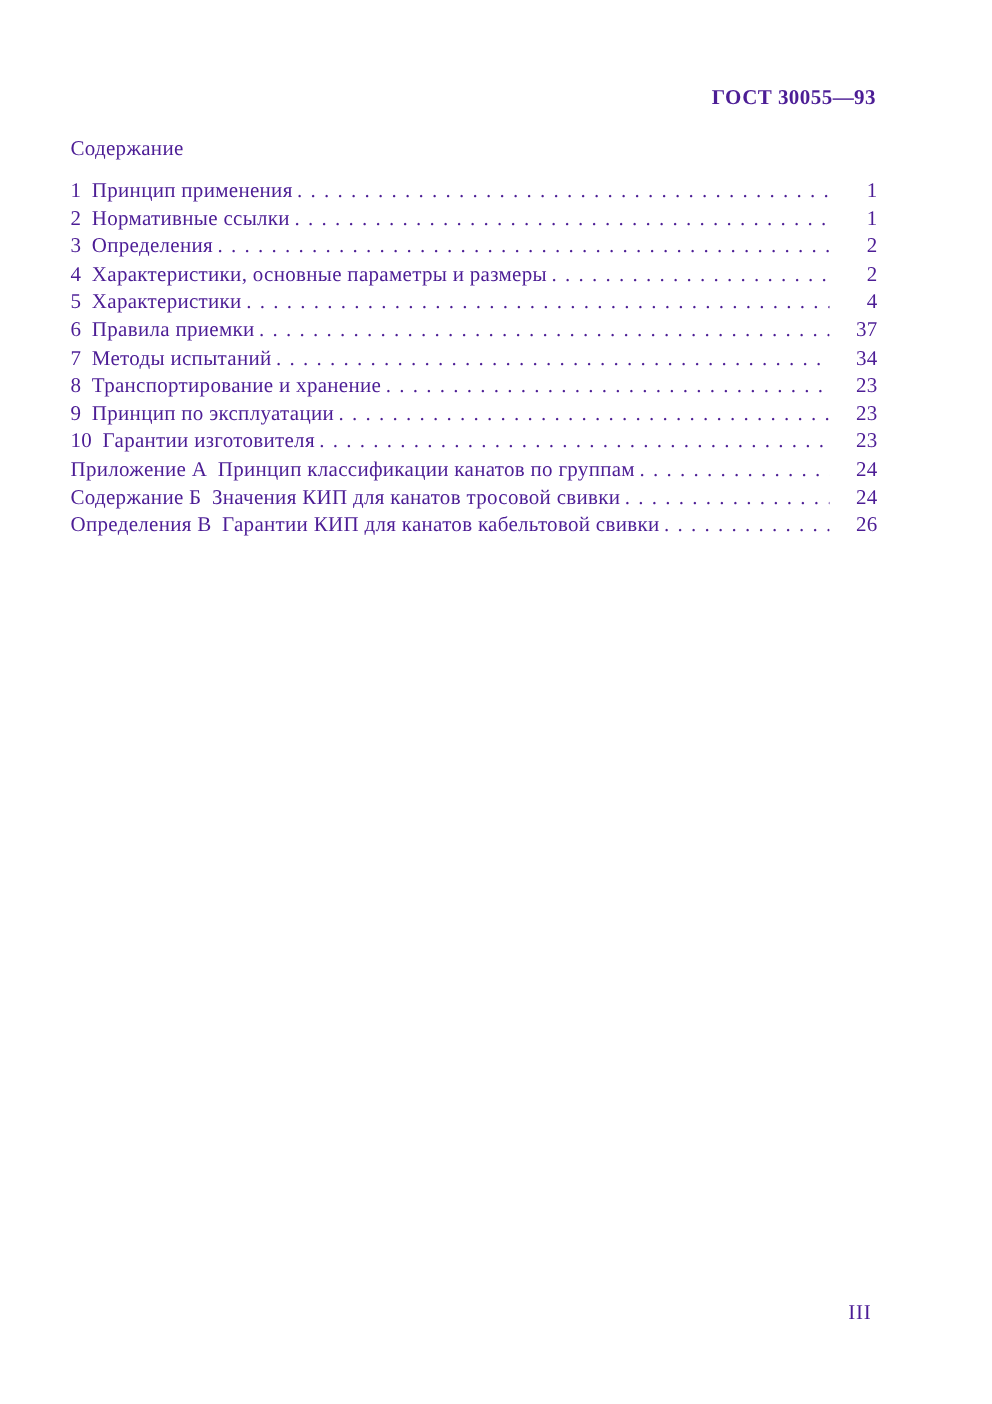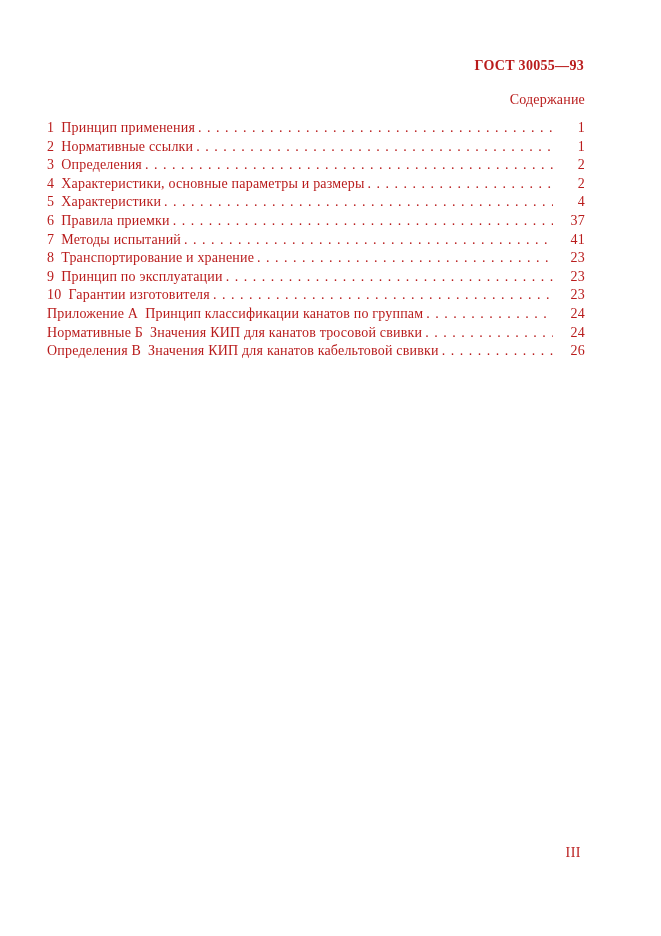--- a/index.html
+++ b/index.html
@@ -6,38 +6,38 @@
     margin: 0;
     padding: 0;
     background: #ffffff;
   }
   .page {
     position: relative;
     width: 661px;
     height: 936px;
     background: #ffffff;
     font-family: "Liberation Serif", "DejaVu Serif", serif;
-    color: #b91c1c;
+    color: #4c1d95;
     overflow: hidden;
   }
   .doc-header {
     position: absolute;
     top: 58px;
     right: 77px;
     font-size: 14px;
     font-weight: bold;
     letter-spacing: 0.3px;
     white-space: nowrap;
   }
   .doc-title {
     position: absolute;
     top: 92px;
     left: 47px;
     width: 538px;
-    text-align: right;
+    text-align: left;
     font-size: 14px;
     letter-spacing: 0.2px;
   }
   .toc {
     position: absolute;
     top: 120px;
     left: 47px;
     width: 538px;
   }
   .toc-row {
@@ -65,21 +65,21 @@
     content: ". . . . . . . . . . . . . . . . . . . . . . . . . . . . . . . . . . . . . . . . . . . . . . . . . . . . . . . . . . . . . . . . . . . . . . . . . . . .";
     letter-spacing: 1px;
   }
   .toc-page {
     flex: 0 0 auto;
     width: 32px;
     text-align: right;
   }
   .page-footer {
     position: absolute;
-    top: 845px;
+    top: 868px;
     right: 80px;
     font-size: 14px;
     letter-spacing: 0.5px;
   }
 </style>
 </head>
 <body>
 
 <div class="page">
 
@@ -128,21 +128,21 @@
       <span class="toc-num">6</span>
         <span class="toc-label">Правила приемки</span>
         <span class="toc-dots"></span>
         <span class="toc-page">37</span>
     </div>
 
     <div class="toc-row">
       <span class="toc-num">7</span>
         <span class="toc-label">Методы испытаний</span>
         <span class="toc-dots"></span>
-        <span class="toc-page">41</span>
+        <span class="toc-page">34</span>
     </div>
 
     <div class="toc-row">
       <span class="toc-num">8</span>
         <span class="toc-label">Транспортирование и хранение</span>
         <span class="toc-dots"></span>
         <span class="toc-page">23</span>
     </div>
 
     <div class="toc-row">
@@ -160,29 +160,29 @@
     </div>
 
     <div class="toc-row">
       <span class="toc-num">Приложение А</span>
         <span class="toc-label">Принцип классификации канатов по группам</span>
         <span class="toc-dots"></span>
         <span class="toc-page">24</span>
     </div>
 
     <div class="toc-row">
-      <span class="toc-num">Нормативные Б</span>
+      <span class="toc-num">Содержание Б</span>
         <span class="toc-label">Значения КИП для канатов тросовой свивки</span>
         <span class="toc-dots"></span>
         <span class="toc-page">24</span>
     </div>
 
     <div class="toc-row">
       <span class="toc-num">Определения В</span>
-        <span class="toc-label">Значения КИП для канатов кабельтовой свивки</span>
+        <span class="toc-label">Гарантии КИП для канатов кабельтовой свивки</span>
         <span class="toc-dots"></span>
         <span class="toc-page">26</span>
     </div>
 
   </div>
 
   <div class="page-footer">III</div>
 
 </div>
 

